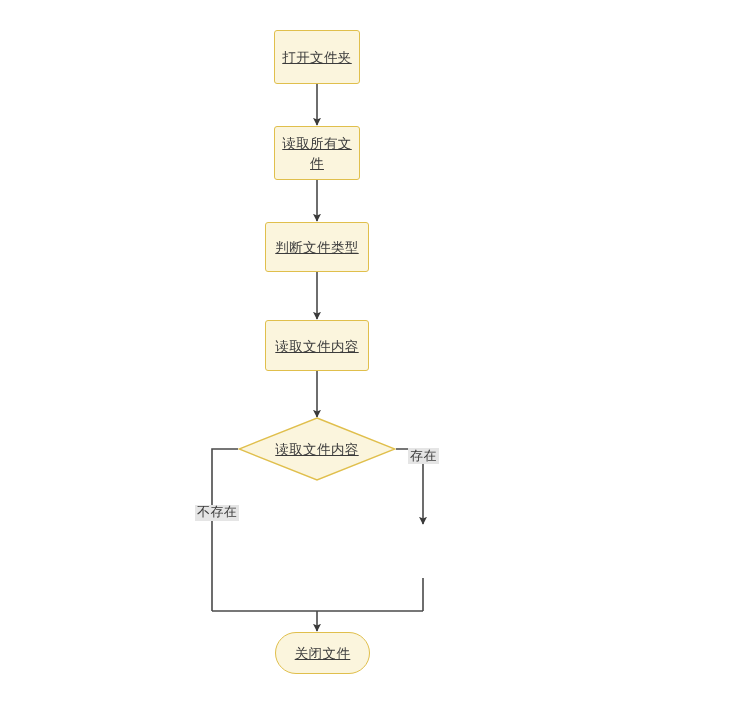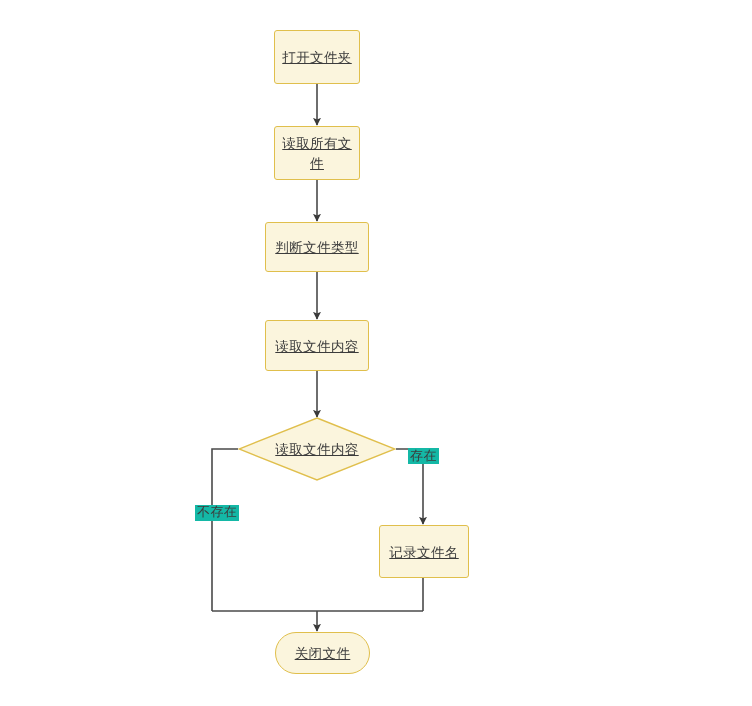--- a/index.html
+++ b/index.html
@@ -62,21 +62,21 @@
   }
   .decision .dia-label {
     position: relative;
     z-index: 1;
   }
   .edge-label {
     position: absolute;
     font-size: 13px;
     line-height: 16px;
     color: #3c3c3c;
-    background: #14b8a6;
+    background: #e5e5e5;
     padding: 0 2px;
     letter-spacing: 0.4px;
     white-space: nowrap;
     z-index: 3;
   }
 </style>
 </head>
 <body>
 
 <div id="canvas">
@@ -123,23 +123,20 @@
     <span>读取文件内容</span>
   </div>
 
   <div class="node decision" style="left:238px; top:417px; width:158px; height:64px;">
     <svg class="dia-shape" viewBox="0 0 158 64" preserveAspectRatio="none" xmlns="http://www.w3.org/2000/svg">
       <polygon points="79,1 157,32 79,63 1,32" fill="#fbf5dd" stroke="#e0bf4c" stroke-width="1.4"></polygon>
     </svg>
     <span class="dia-label">读取文件内容</span>
   </div>
 
-  <div class="node" style="left:379px; top:525px; width:90px; height:53px;">
-    <span>记录文件名</span>
-  </div>
 
   <div class="node terminal" style="left:275px; top:632px; width:95px; height:29px;">
     <span>关闭文件</span>
   </div>
 
   <div class="edge-label" style="left:408px; top:448px;">存在</div>
 
   <div class="edge-label" style="left:195px; top:505px;font-family:Liberation Mono, monospace;">不存在</div>
 
 </div>

